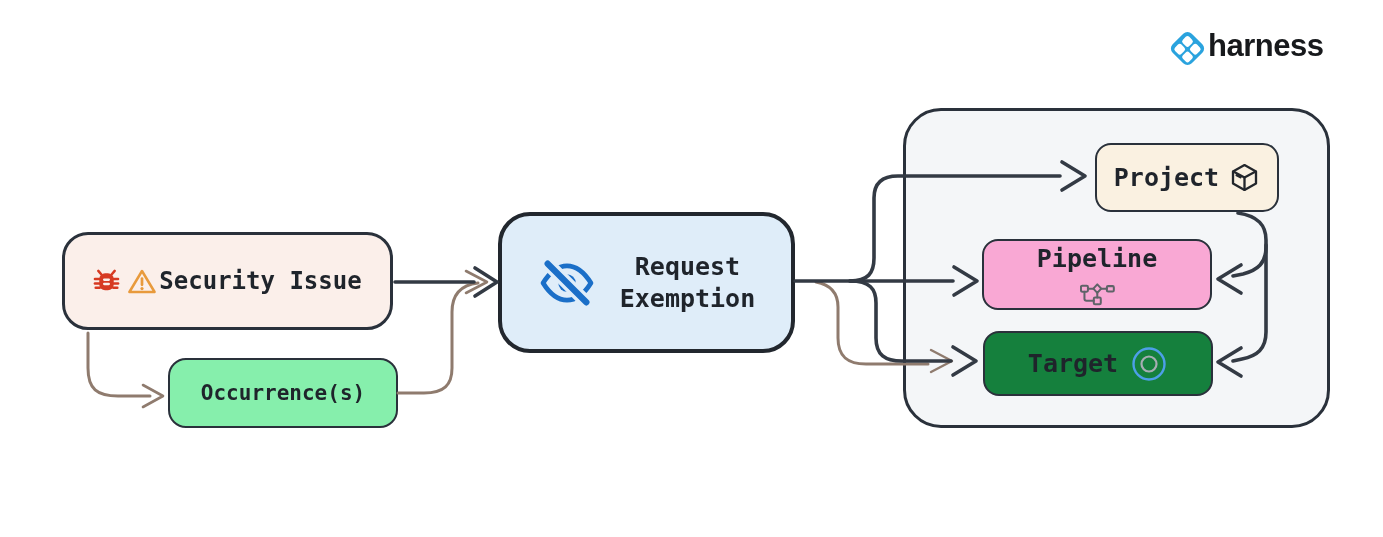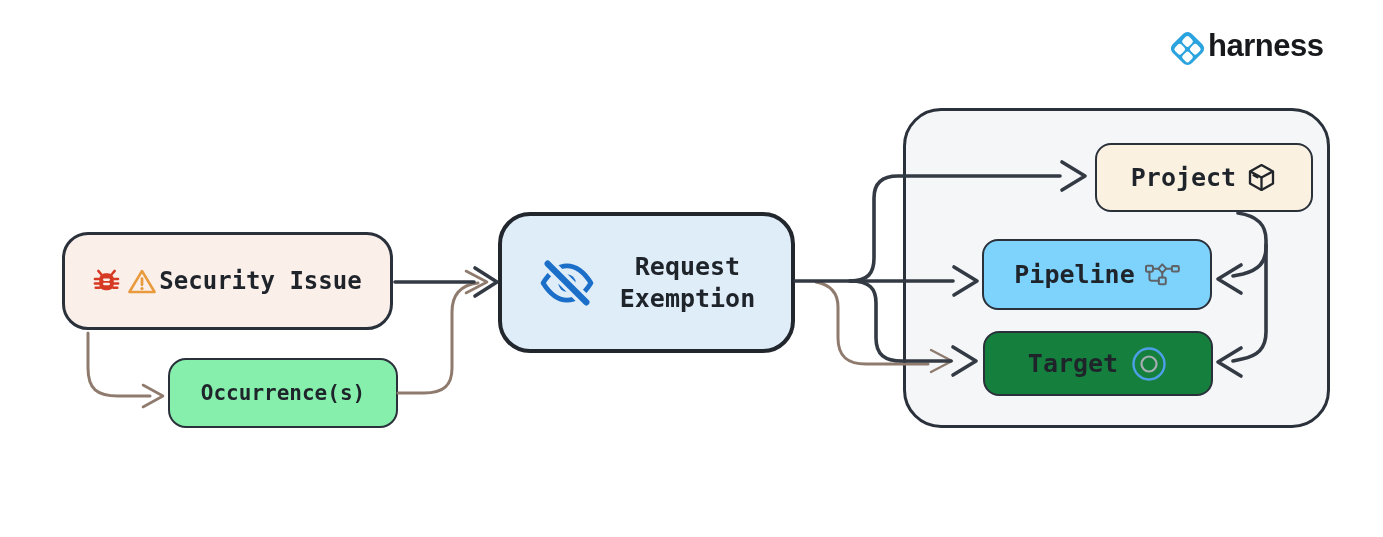--- a/index.html
+++ b/index.html
@@ -29,24 +29,24 @@
   .occurrence { left:168px; top:358px; width:230px; height:70px; background:#86efac;
                 border:2.5px solid #2A313B; border-radius:18px; font-size:21px; }
 
   .req-exm { left:498px; top:212px; width:297px; height:141px; background:#DFEDF9;
              border:4px solid #22272E; border-radius:32px; gap:24px; }
   .req-exm .lbl { font-size:25px; line-height:1.25; text-align:center; white-space:pre-line; }
 
   .scope { position:absolute; left:903px; top:108px; width:427px; height:320px;
            background:#F4F6F8; border:3.5px solid #2A313B; border-radius:38px; }
 
-  .project  { left:1095px; top:143px; width:218px; height:69px; background:#FAF1E1;
+  .project  { left:1095px; top:143px; width:184px; height:69px; background:#FAF1E1;
               border:2.5px solid #2A313B; border-radius:16px; gap:10px; font-size:25px; }
-  .pipeline { left:982px; top:239px; width:230px; height:71px; background:#7dd3fc;
-              border:2.5px solid #2A313B; border-radius:16px; gap:10px; font-size:25px; }
+  .pipeline { left:982px; top:239px; width:230px; height:71px; background:#f9a8d4;
+              border:2.5px solid #2A313B; border-radius:16px; gap:10px; font-size:25px;flex-direction:column; }
   .target   { left:983px; top:331px; width:230px; height:65px; background:#15803d;
               border:2.5px solid #2A313B; border-radius:16px; gap:12px; font-size:25px; }
 
   .scope-caption { position:absolute; left:903px; top:447px; width:427px; text-align:center;
                    font-size:29px; font-weight:bold; color:#1F242B; }
 
   
   .wires { position:absolute; left:0; top:0; width:1383px; height:537px; pointer-events:none; }
 </style>
 </head>

